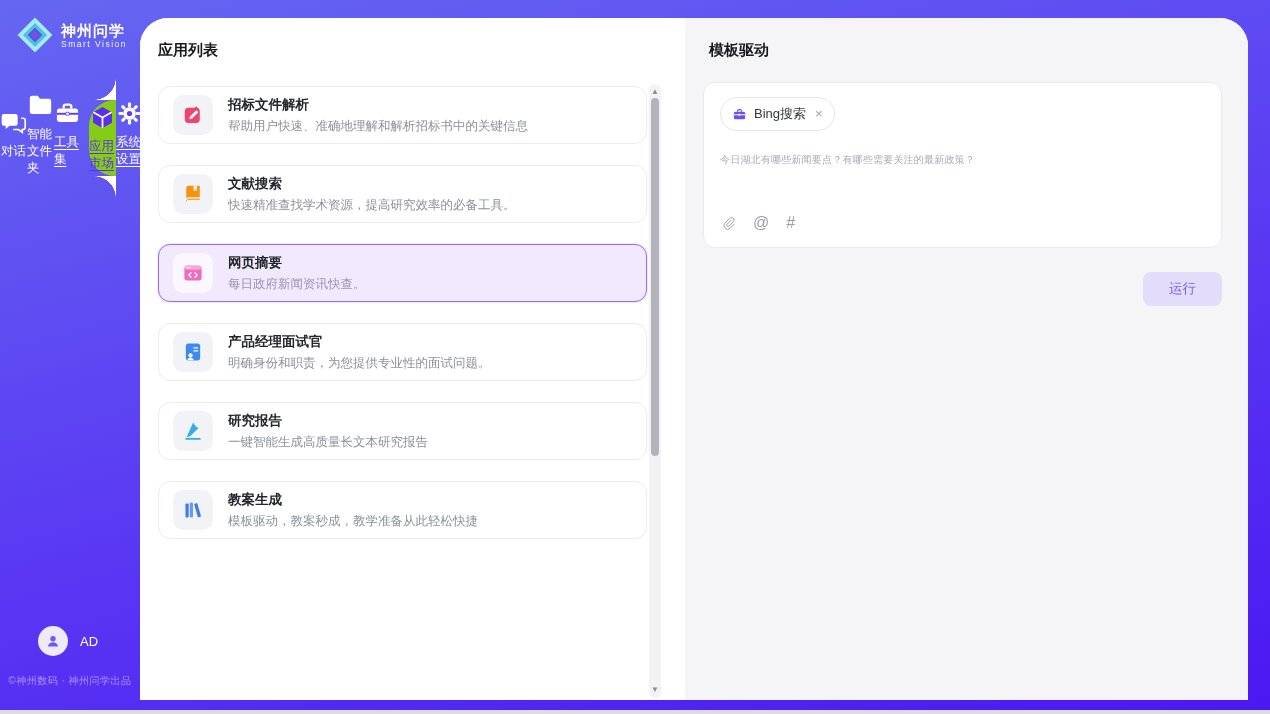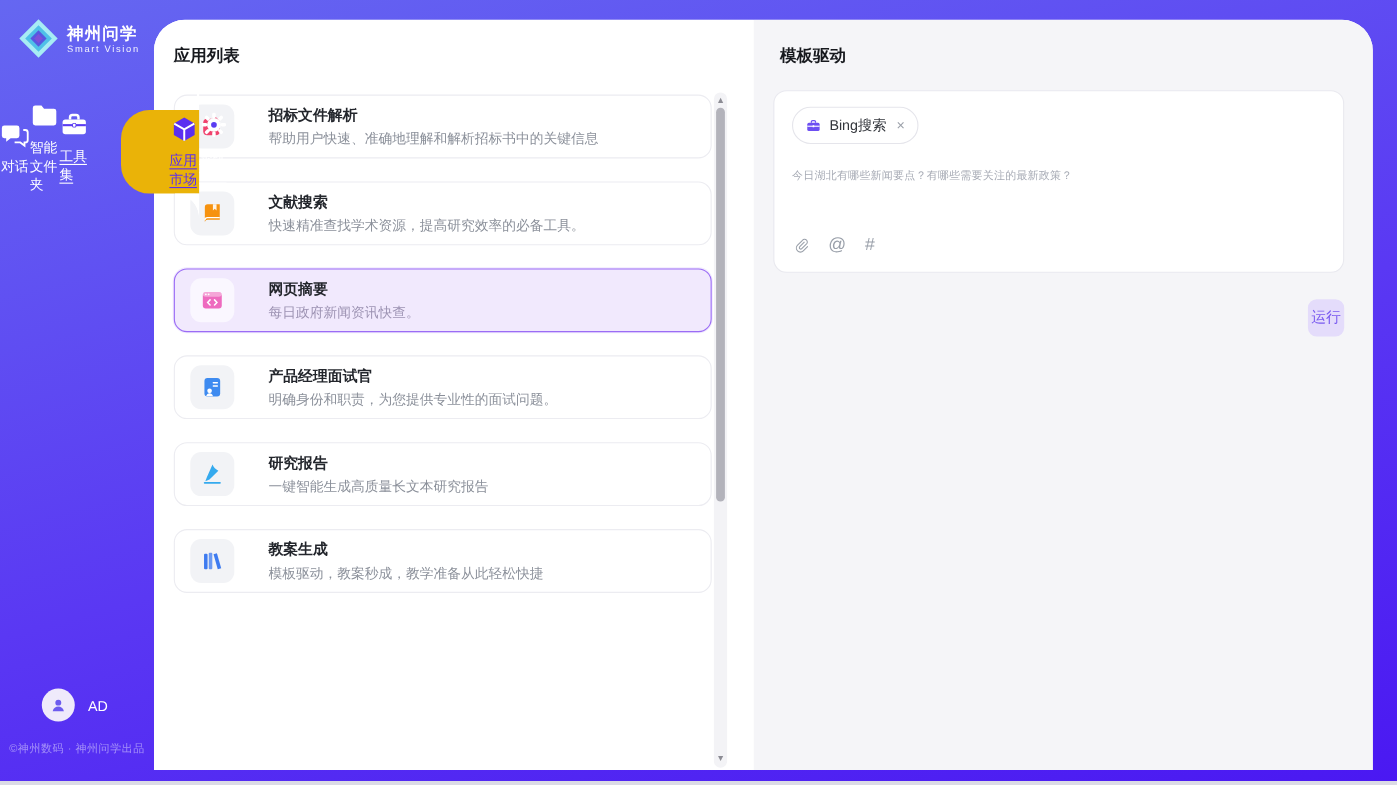--- a/index.html
+++ b/index.html
@@ -15,21 +15,21 @@
   .logo-mark { width:38px; height:38px; flex:0 0 auto; }
   .logo-name { font-size:15px; font-weight:bold; line-height:17px; letter-spacing:1px; }
   .logo-sub { font-size:8.5px; letter-spacing:1.5px; opacity:.92; }
   .nav { margin-top:46px; display:flex; }
   .nav-item { position:relative; height:68px; margin-bottom:40px; display:flex; flex-direction:column;
               align-items:center; justify-content:center; gap:7px; cursor:pointer; }
   .nav-icon { width:27px; height:27px; }
   .nav-icon svg { width:100%; height:100%; display:block; }
   .nav-label { font-size:12.5px; color:#fff; }
   .nav-label.u { text-decoration:underline; text-underline-offset:3px; }
-  .nav-item.selected { background:#eab308; margin-left:29px; border-radius:26px 0 0 26px; height:76px; margin-bottom:32px;padding-left:44px; }
+  .nav-item.selected { background:#84cc16; margin-left:8px; border-radius:26px 0 0 26px; height:76px; margin-bottom:32px; }
   .nav-item.selected .nav-label { color:#5B2EF0; }
   .nav-item.selected::before, .nav-item.selected::after {
     content:""; position:absolute; right:0; width:22px; height:22px;
   }
   .nav-item.selected::before { top:-22px; background:radial-gradient(circle at 0 0, transparent 21.5px, #fff 22px); }
   .nav-item.selected::after  { bottom:-22px; background:radial-gradient(circle at 0 100%, transparent 21.5px, #fff 22px); }
   .side-user { position:absolute; left:0; bottom:44px; width:140px; display:flex; align-items:center; gap:12px; padding-left:38px; }
   .avatar { width:30px; height:30px; border-radius:50%; background:#EFEAFB; display:flex; align-items:center; justify-content:center; }
   .avatar svg { width:18px; height:18px; }
   .user-name { font-size:13px; color:#fff; }
@@ -42,21 +42,21 @@
   .list-panel { width:545px; background:#fff; position:relative; flex:0 0 auto; }
   .panel-title { font-size:15px; font-weight:bold; color:#17191E; padding:23px 0 0 18px; }
   .cards { position:absolute; left:18px; top:68px; width:489px; }
   .app-card { display:flex; align-items:center; gap:15px; height:58px; padding:0 14px; margin-bottom:21px;
               background:#fff; border:1px solid #ECECF1; border-radius:12px; cursor:pointer; }
   .app-card.selected { background:#F1E9FD; border:1.5px solid #9B6CF5; box-shadow:0 0 0 1px rgba(155,108,245,.15); }
   .card-icon { width:40px; height:40px; flex:0 0 auto; background:#F2F3F6; border-radius:10px;
                display:flex; align-items:center; justify-content:center; }
   .app-card.selected .card-icon { background:#FAF7FF; }
   .card-icon svg { width:22px; height:22px; }
-  .card-text { display:flex; flex-direction:column; gap:4px; min-width:0;margin-left:16px; }
+  .card-text { display:flex; flex-direction:column; gap:4px; min-width:0; }
   .card-title { font-size:13.5px; font-weight:bold; color:#23262C; white-space:nowrap; }
   .card-desc { font-size:12.5px; color:#8B909A; white-space:nowrap; overflow:hidden; }
   .app-card.selected .card-desc { color:#9D93B3; }
   
   .scrollbar { position:absolute; right:24px; top:66px; width:12px; height:614px; background:#F3F3F6; border-radius:6px; }
   .scroll-thumb { position:absolute; left:2px; top:14px; width:8px; height:358px; background:#B3B3BB; border-radius:4px; cursor:pointer; }
   .scroll-arrow { position:absolute; left:0; width:12px; text-align:center; font-size:8px; color:#8C8C94; cursor:pointer; line-height:12px; }
   .scroll-arrow.up { top:2px; } .scroll-arrow.down { bottom:2px; }
   
   .detail-panel { flex:1; background:#F5F5F8; display:flex; flex-direction:column; }
@@ -67,21 +67,21 @@
               padding:7px 11px; background:#fff; cursor:pointer; }
   .tool-tag svg { width:15px; height:15px; }
   .tag-label { font-size:13px; color:#33363C; }
   .tag-close { font-size:13px; color:#9CA1AA; margin-left:2px; cursor:pointer; line-height:10px; }
   .prompt-text { margin-top:22px; font-size:10px; color:#A7ABB5; letter-spacing:.2px; }
   .input-actions { position:absolute; left:16px; bottom:16px; display:flex; align-items:center; gap:17px; color:#9AA0AA; }
   .input-actions .ia { font-size:16px; cursor:pointer; line-height:16px; }
   .input-actions svg { width:16px; height:16px; display:block; }
   .run-row { display:flex; justify-content:flex-end; padding:24px 26px 0 0; }
   .run-btn { background:#E4DCFB; color:#7A5BF0; border:none; font-family:inherit; font-size:13.5px;
-             padding:8px 3px; border-radius:8px; cursor:pointer; }
+             padding:8px 26px; border-radius:8px; cursor:pointer; }
 </style>
 </head>
 <body>
 
 <div class="sidebar">
   <div class="logo">
     <svg class="logo-mark" viewBox="0 0 32 32">
       <rect x="5.6" y="5.6" width="20.8" height="20.8" transform="rotate(45 16 16)" fill="#A7ECF4"></rect>
       <rect x="8.8" y="8.8" width="14.4" height="14.4" transform="rotate(45 16 16)" fill="#4FC0E8"></rect>
       <rect x="11.6" y="11.6" width="8.8" height="8.8" transform="rotate(45 16 16)" fill="#5757E0"></rect>

